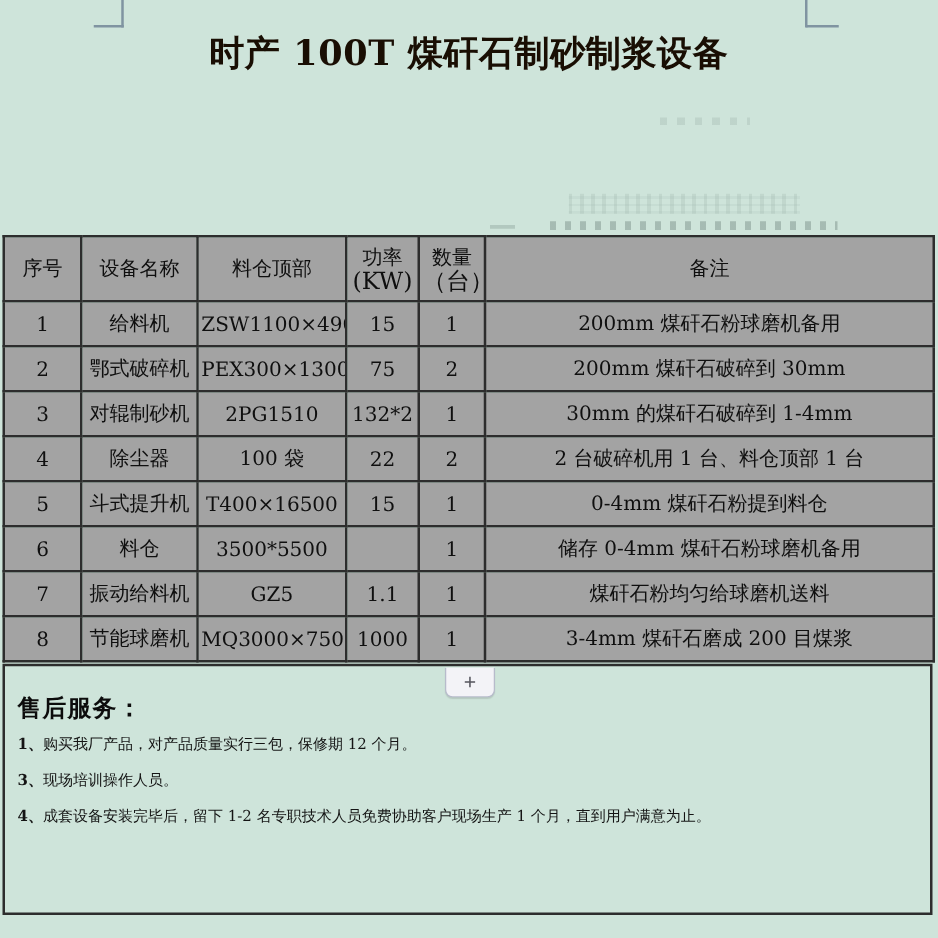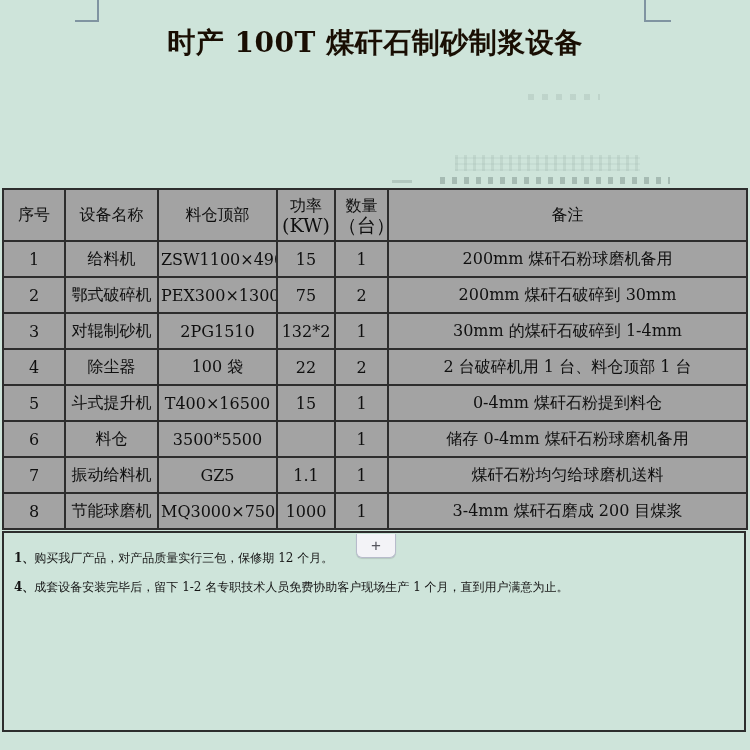--- a/index.html
+++ b/index.html
@@ -191,17 +191,19 @@
         <td>3-4mm 煤矸石磨成 200 目煤浆</td>
       </tr>
     </tbody>
   </table>
 
   <div class="addrow">
     <span>+</span>
   </div>
 
   <div class="aftersales">
+    <div class="as-head">售后服务：</div>
     <div class="as-item"><b>1、</b><span>购买我厂产品，对产品质量实行三包，保修期 12 个月。</span></div>
+    <div class="as-item"><b>3、</b><span>现场培训操作人员。</span></div>
     <div class="as-item"><b>4、</b><span>成套设备安装完毕后，留下 1-2 名专职技术人员免费协助客户现场生产 1 个月，直到用户满意为止。</span></div>
   </div>
 
 </div>
 
 </body></html>

